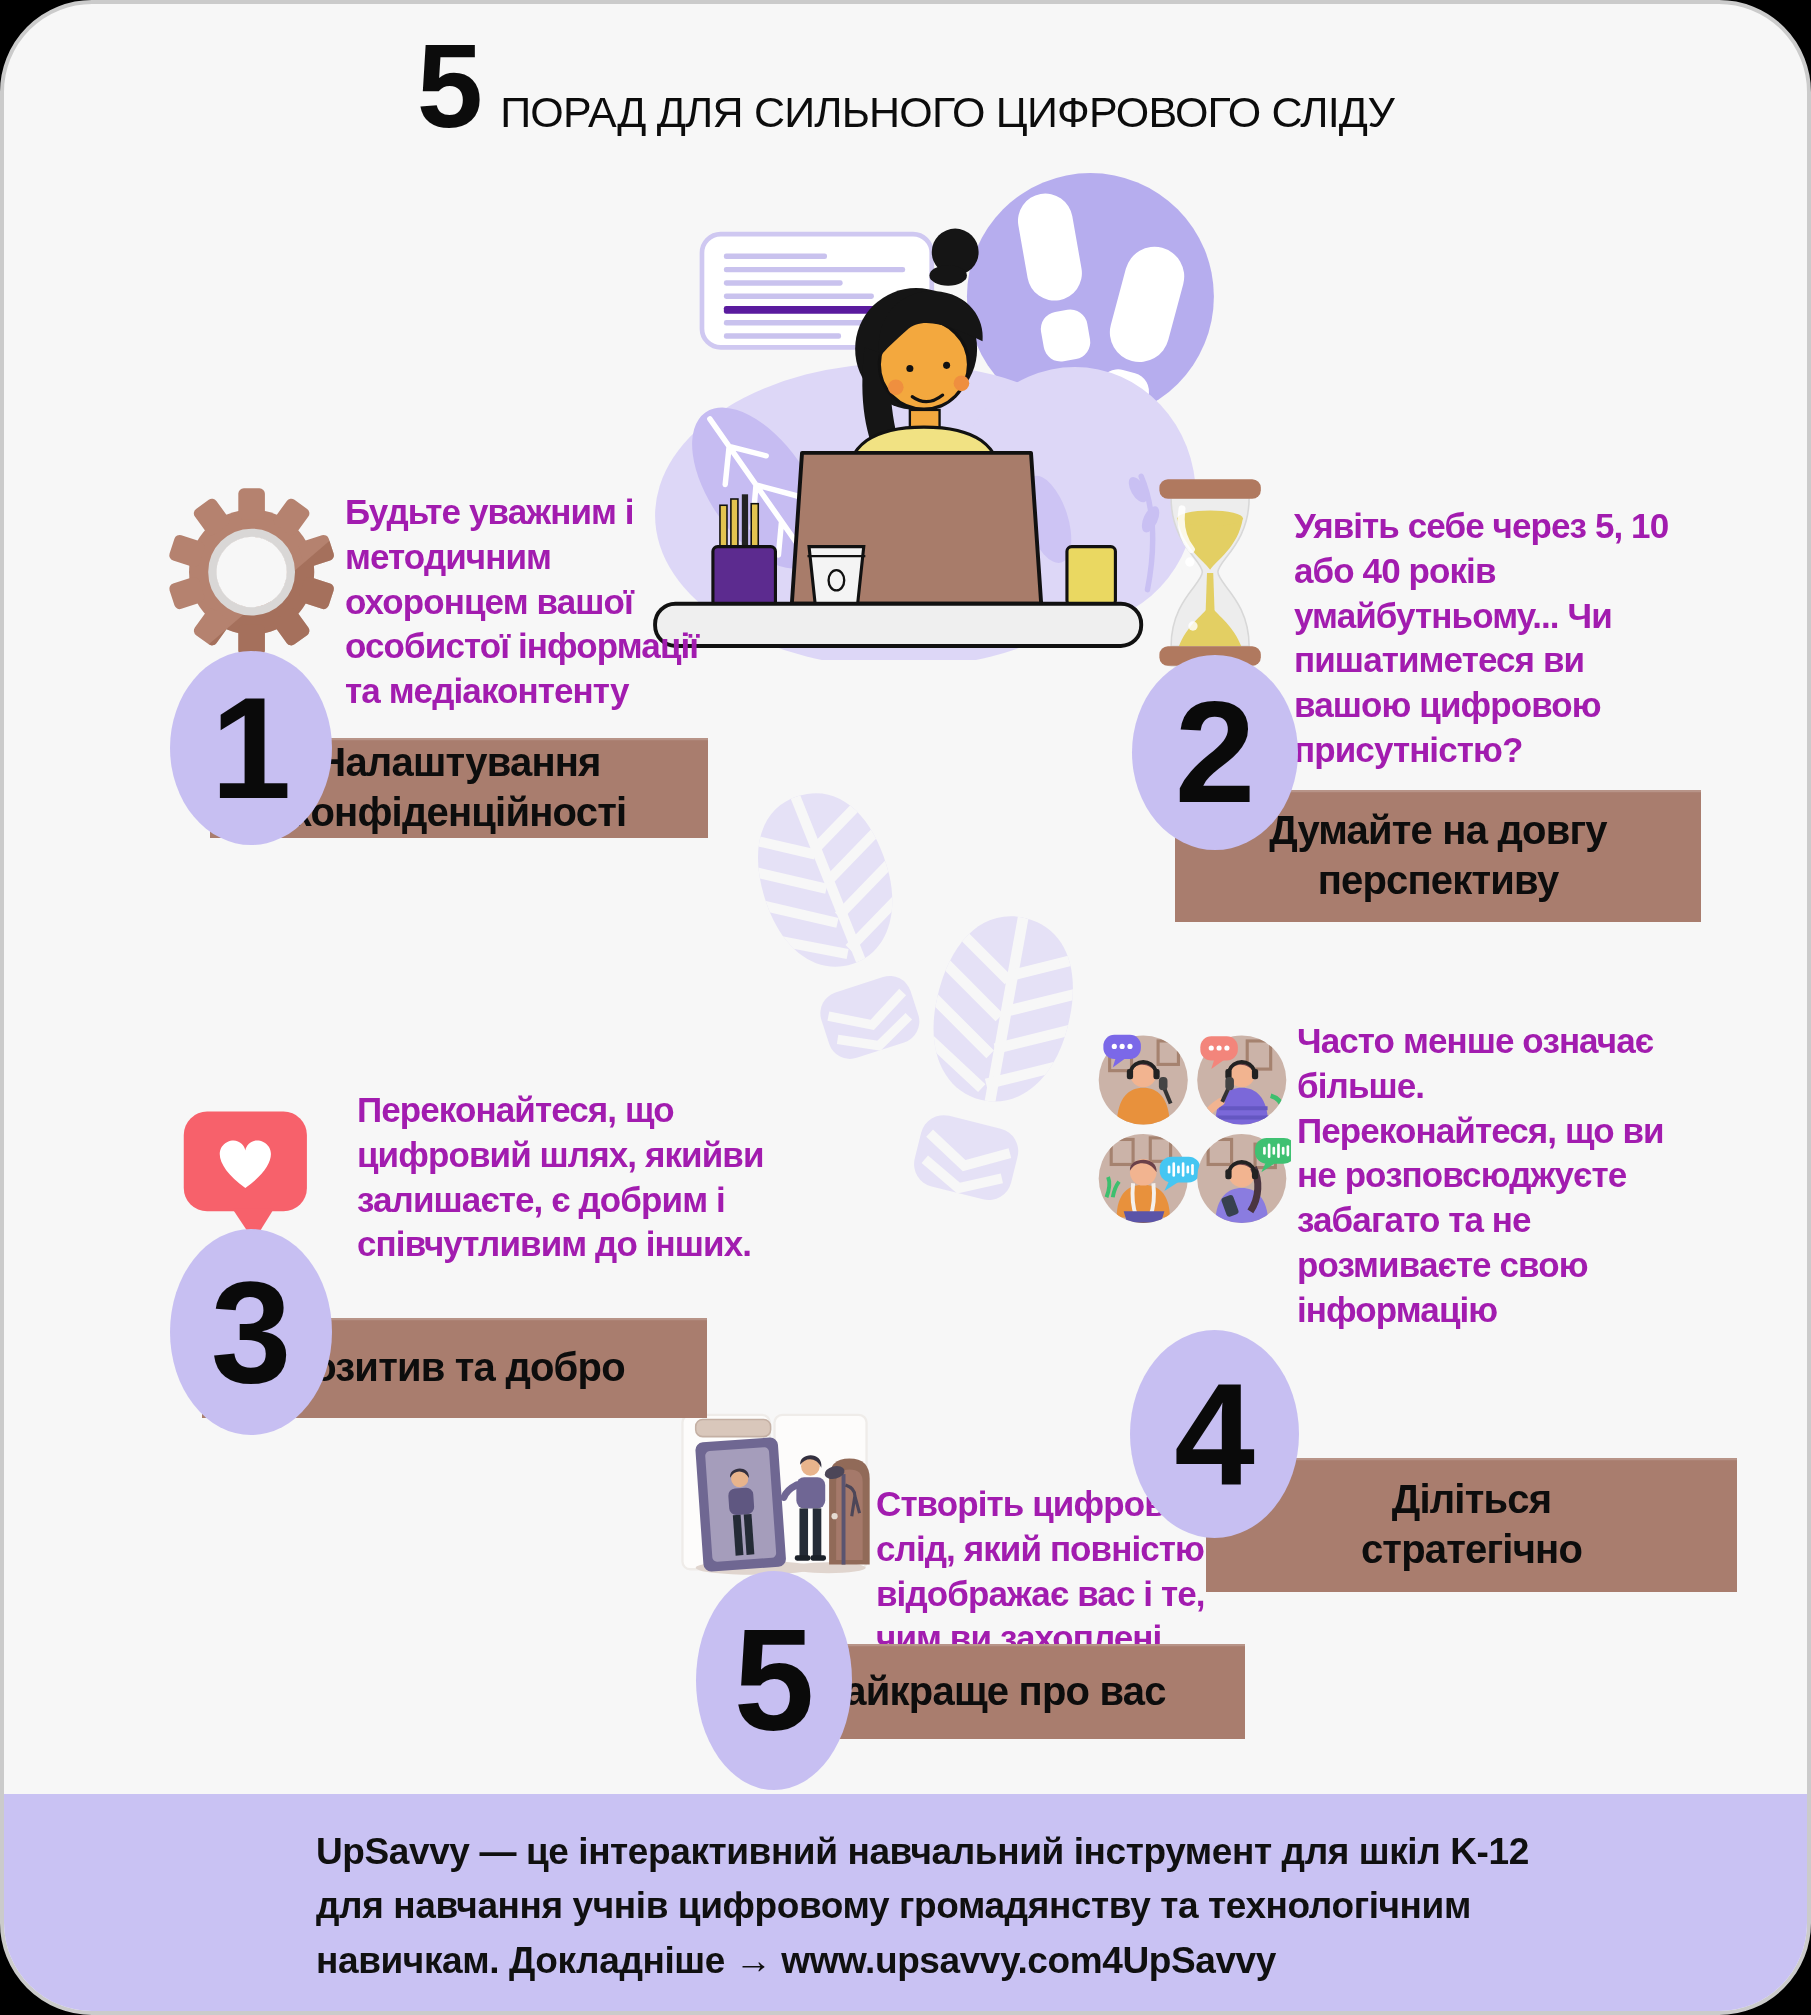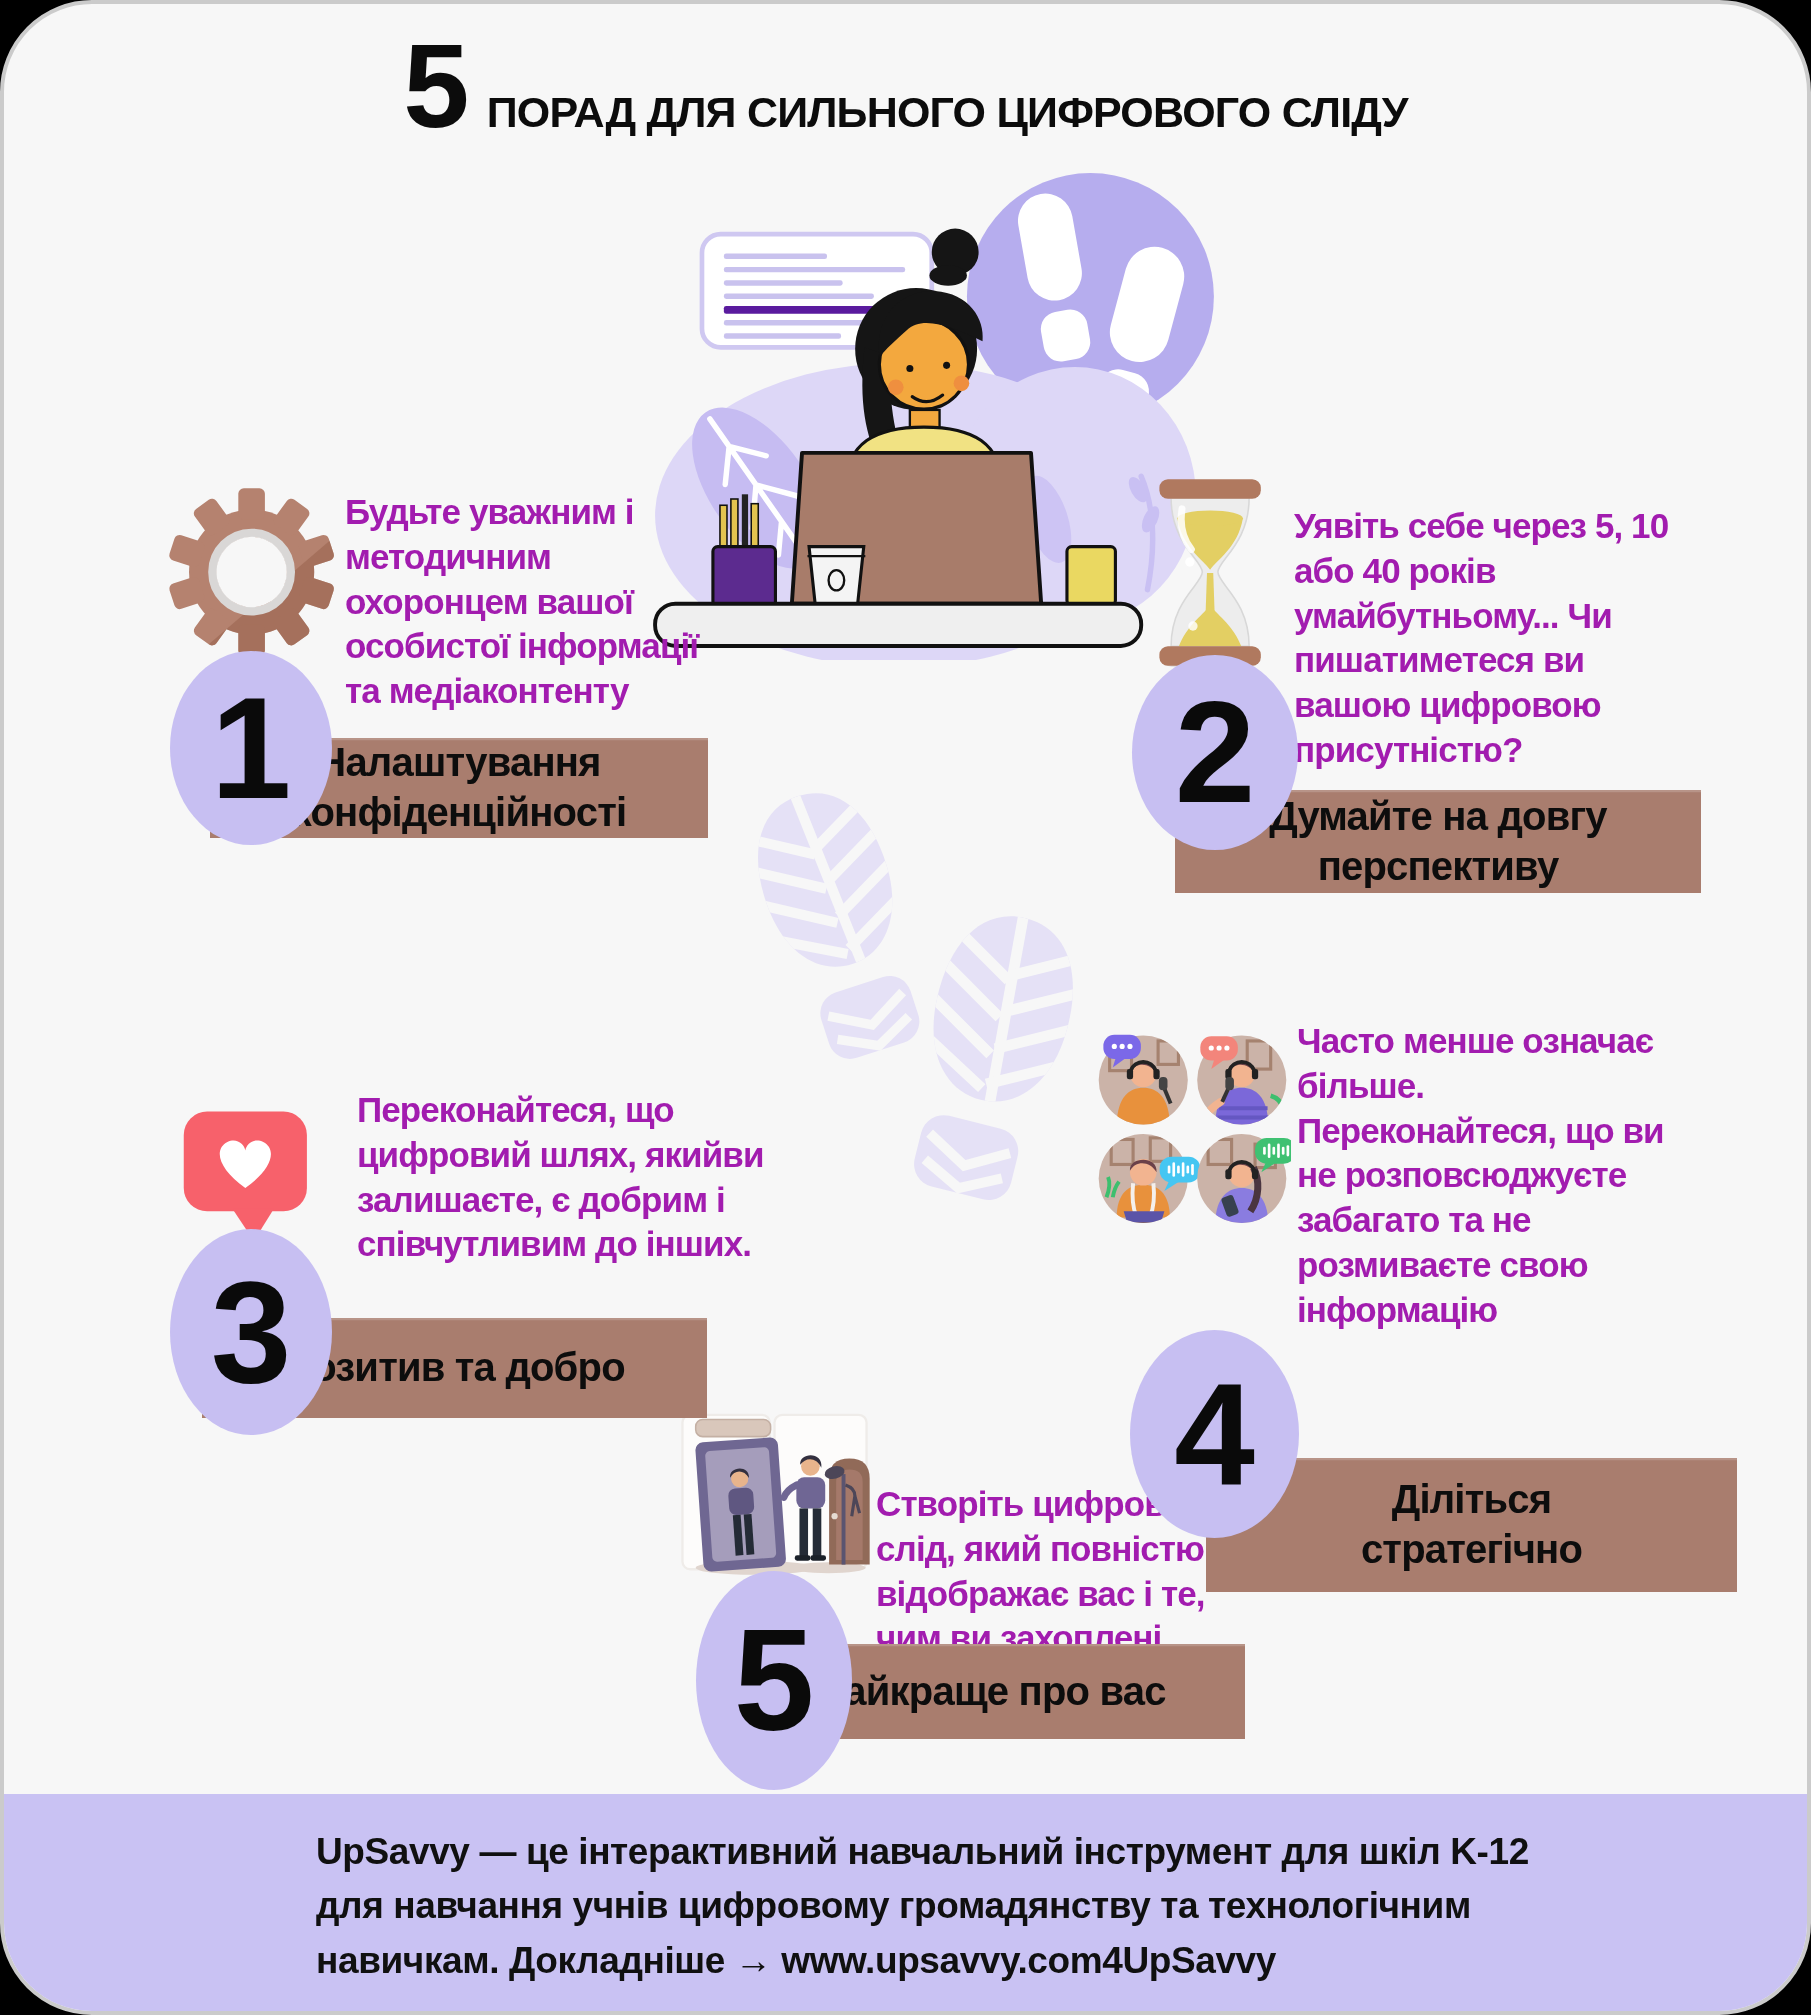--- a/index.html
+++ b/index.html
@@ -6,21 +6,21 @@
   *{box-sizing:border-box;}
   #card{
     position:relative;width:1811px;height:2015px;background:#f7f7f7;
     border-radius:92px;overflow:hidden;border:4.7px solid #cbcbcb;
     font-family:"Liberation Sans","DejaVu Sans",sans-serif;color:#0c0c0c;
   }
   .abs{position:absolute;}
   
   .title-row{left:0;top:22px;width:100%;display:flex;justify-content:center;align-items:baseline;gap:20.3px;}
   .title-num{font-size:119px;font-weight:800;line-height:1;letter-spacing:-3.1px;}
-  .title-text{font-size:43px;font-weight:700;letter-spacing:-0.8px;}
+  .title-text{font-size:43px;font-weight:400;letter-spacing:-0.8px;}
   
   .tip-text{font-size:35px;font-weight:700;letter-spacing:-0.9px;line-height:1.28;color:#a21caf;}
   
   .num-circle{
     border-radius:50%;background:#c7bff2;display:flex;align-items:center;justify-content:center;
     z-index:3;
   }
   .num-circle span{font-size:145px;font-weight:700;color:#0a0a0a;line-height:1;}
   
   .label-box{
@@ -211,21 +211,21 @@
     <circle cx="56" cy="114" r="6" fill="#fff" opacity="0.9"></circle>
     <circle cx="60" cy="196" r="6" fill="#fff" opacity="0.8"></circle>
     <rect x="17" y="8" width="130" height="25" rx="11" fill="#b0795f"></rect>
     <rect x="17" y="222" width="130" height="25" rx="11" fill="#b0795f"></rect>
   </svg>
 
   <div class="abs tip-text" style="left:1290px;top:500px;width:383px;">Уявіть себе через 5, 10 або 40 років умайбутньому... Чи пишатиметеся ви вашою цифровою присутністю?</div>
   <div class="abs num-circle" style="left:1128px;top:651px;width:166px;height:195px;">
     <span>2</span>
   </div>
-  <div class="abs label-box" style="left:1171px;top:786px;width:526px;height:103px;padding:16px 47px;">Думайте на довгу перспективу</div>
+  <div class="abs label-box" style="left:1171px;top:786px;width:526px;height:132px;padding:16px 47px;">Думайте на довгу перспективу</div>
 
   <svg class="abs" style="left:178px;top:1106px;" width="129" height="152" viewBox="0 0 165 195">
     <rect x="2" y="2" width="158" height="128" rx="30" fill="#f7616b"></rect>
     <path d="M64,126 L92,168 L118,126 Z" fill="#f7616b"></path>
     <path d="M81,100 C48,77 39,51 58,41 C70,35 80,44 81,52 C82,44 92,35 104,41 C123,51 114,77 81,100 Z" fill="#ffffff"></path>
   </svg>
 
   <div class="abs tip-text" style="left:353px;top:1084px;width:426px;">Переконайтеся, що цифровий шлях, якийви залишаєте, є добрим і співчутливим до інших.</div>
   <div class="abs num-circle" style="left:166px;top:1225px;width:162px;height:206px;">
     <span>3</span>

